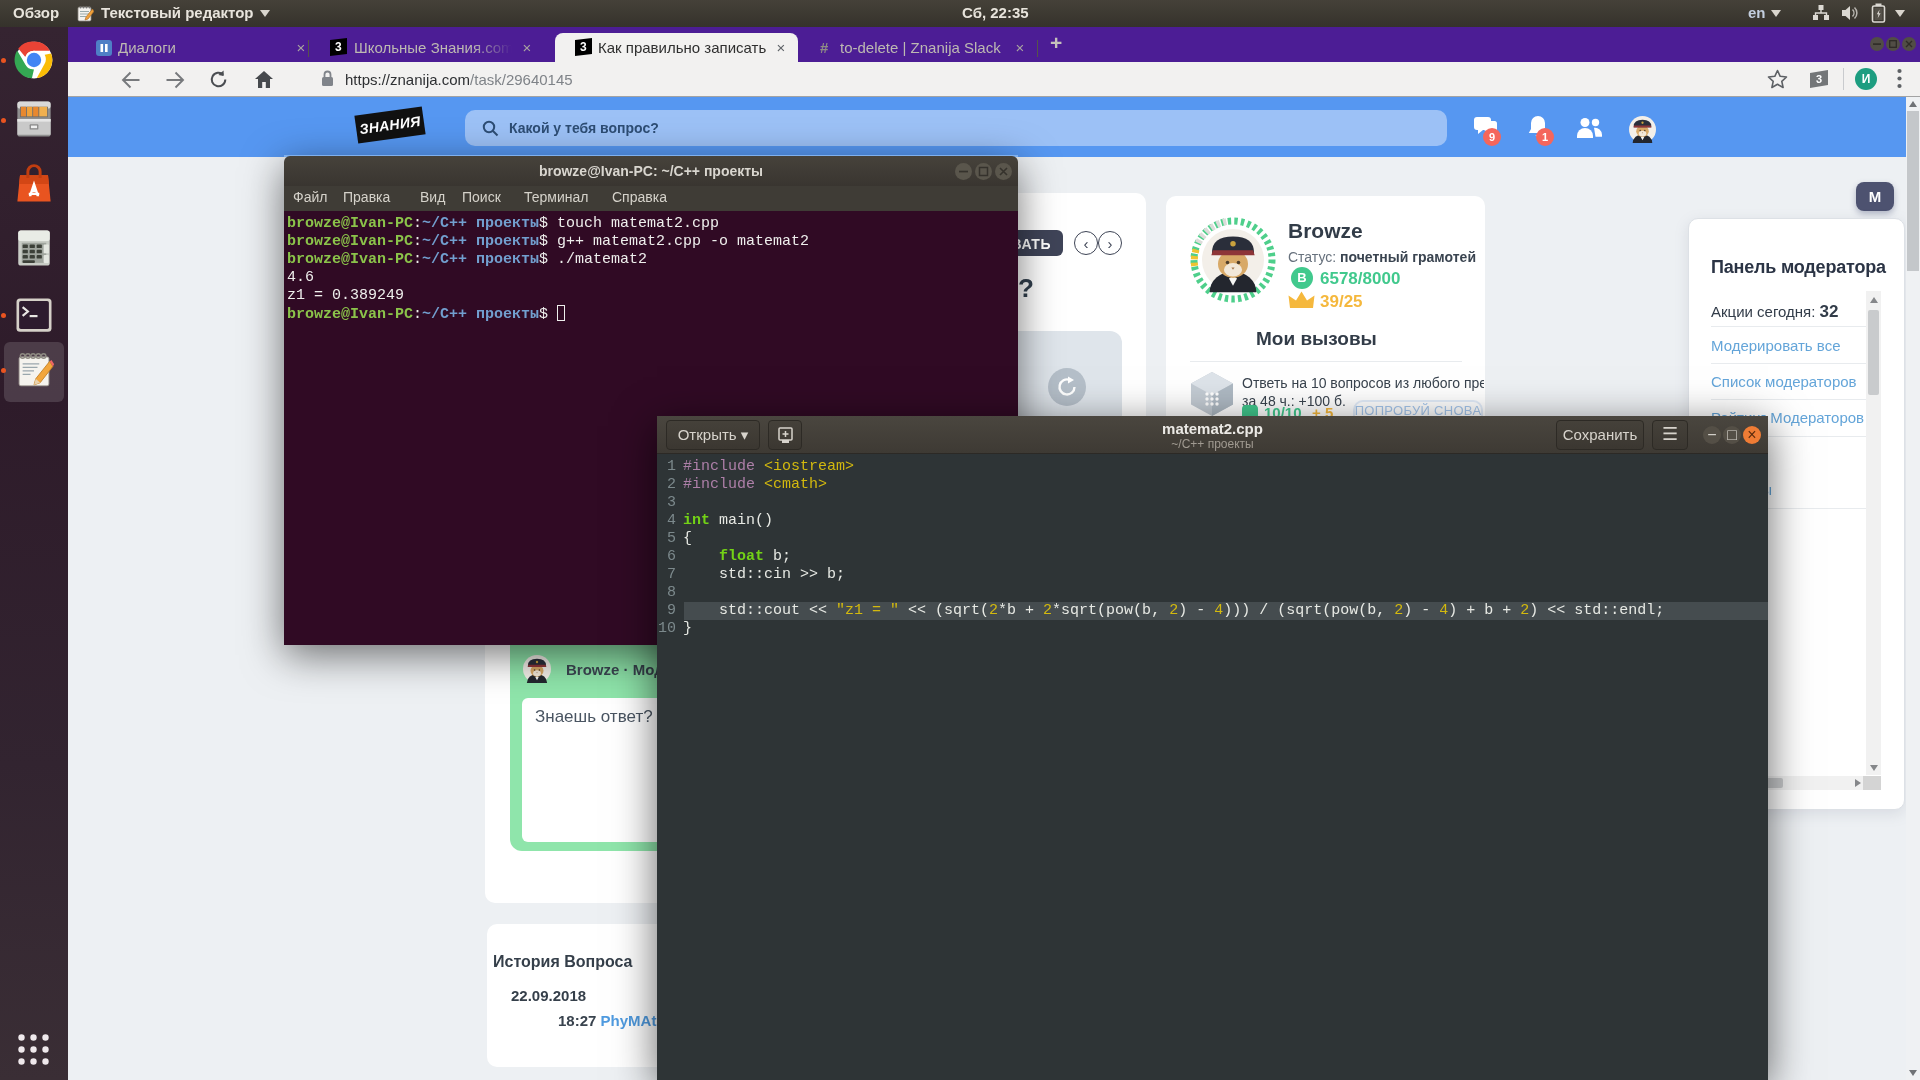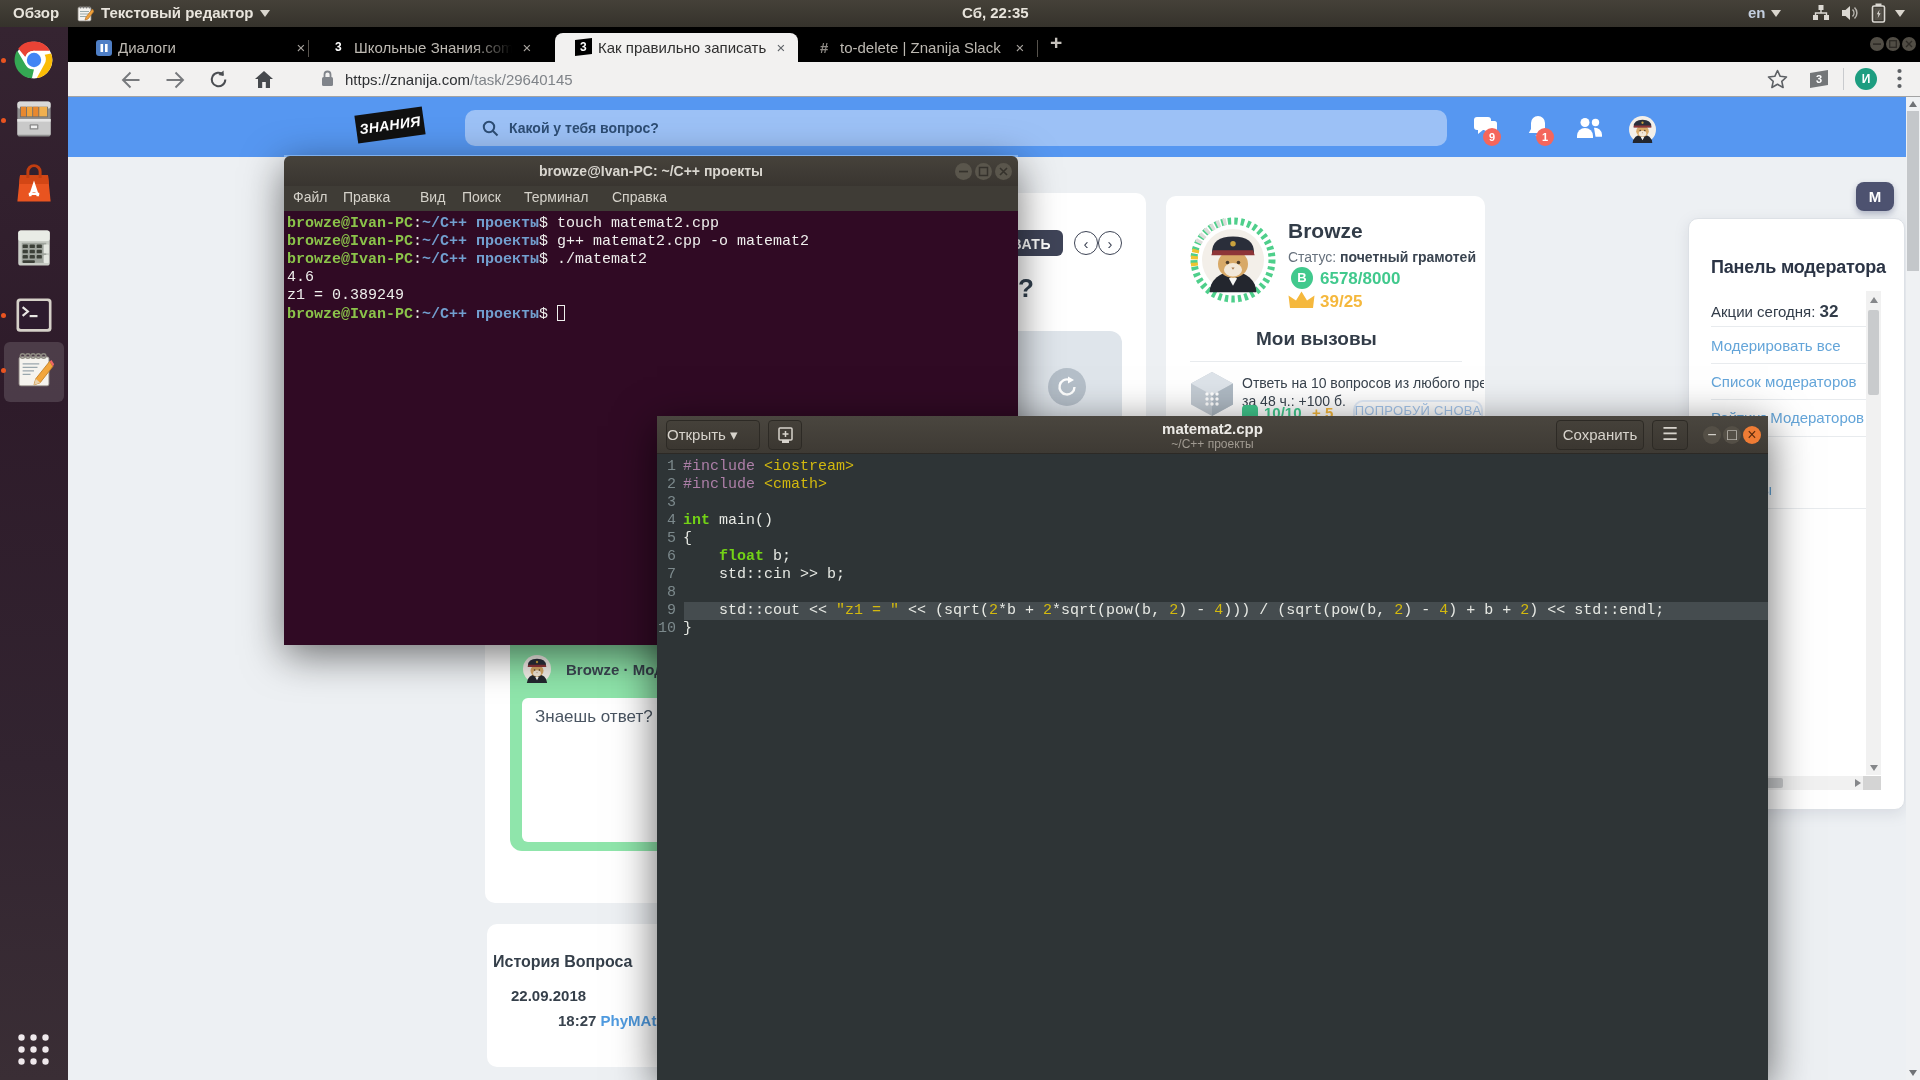--- a/index.html
+++ b/index.html
@@ -12,21 +12,21 @@
   #panel .it { position:absolute; top:4px; white-space:nowrap; }
 
   
   #dock { position:absolute; left:0; top:27px; width:68px; height:1053px;
     background:linear-gradient(180deg,#352431 0%,#2e1b2a 35%,#322430 70%,#3a2e35 100%); z-index:40; }
   .dockdot { position:absolute; left:1px; width:5px; height:5px; border-radius:50%; background:#e95420; }
   .dockicon { position:absolute; left:13px; width:42px; height:42px; }
 
   
   #chrome { position:absolute; left:68px; top:27px; width:1852px; height:1053px; background:#3b3833; }
-  #tabbar { position:absolute; left:0; top:0; width:1852px; height:35px; background:#000000; }
+  #tabbar { position:absolute; left:0; top:0; width:1852px; height:35px; background:#4c1d95; }
   .tab { position:absolute; top:7px; height:28px; font-size:15px; color:#bdb9b2; }
   .tab .ttl { position:absolute; top:5px; white-space:nowrap; overflow:hidden; }
   .tabx { position:absolute; top:6px; width:16px; height:16px; color:#a9a5a0; font-size:15px; line-height:16px; text-align:center; }
   .tabsep { position:absolute; top:13px; width:1px; height:17px; background:#56524c; }
   #activetab { position:absolute; left:487px; top:6px; width:243px; height:29px; background:#f2f1f0; border-radius:8px 8px 0 0; color:#2f2f2f; font-size:15px; }
   .fav3 { position:absolute; width:17px; height:16px; background:#000; transform:skewY(-7deg); color:#fff; font-weight:bold; font-size:12px; text-align:center; line-height:16px; }
   .winbtn { position:absolute; width:15px; height:15px; border-radius:50%; background:#514d45; color:#25221e; text-align:center; }
 
   #toolbar { position:absolute; left:0; top:35px; width:1852px; height:35px; background:#f2f1f0; border-bottom:1px solid #a3a3a3; }
   .navic { position:absolute; top:0; }
@@ -495,21 +495,21 @@
 <span class="tg">browze@Ivan-PC</span>:<span class="tb">~/C++ проекты</span>$ g++ matemat2.cpp -o matemat2
 <span class="tg">browze@Ivan-PC</span>:<span class="tb">~/C++ проекты</span>$ ./matemat2
 4.6
 z1 = 0.389249
 <span class="tg">browze@Ivan-PC</span>:<span class="tb">~/C++ проекты</span>$ <span style="border:1px solid #eeeeec; display:inline-block; width:8px; height:16px; vertical-align:-3px;"></span></pre>
   </div>
 </div>
 
 <div id="gedit">
   <div id="ghead">
-    <div class="gbtn" style="left:9px; width:94px; text-align:left; line-height:28px;">Открыть ▾</div>
+    <div class="gbtn" style="left:9px; width:94px; text-align:center; line-height:28px;">Открыть ▾</div>
     <div class="gbtn" style="left:111px; width:34px;">
         <svg style="position:absolute; left:8px; top:6px;" width="17" height="17" viewBox="0 0 17 17">
           <rect x="2" y="1" width="13" height="12" rx="1" fill="none" stroke="#d7d3cc" stroke-width="1.5"></rect>
           <rect x="5" y="13" width="7" height="3" fill="#d7d3cc"></rect>
           <path d="M8.5 4 V10 M5.5 7 H11.5" stroke="#d7d3cc" stroke-width="1.5"></path>
         </svg>
       </div>
     <div style="position:absolute; left:0; top:4px; width:1111px; text-align:center; color:#ebe9e5; font-weight:bold; font-size:15px;">matemat2.cpp</div>
     <div style="position:absolute; left:0; top:21px; width:1111px; text-align:center; color:#a09a91; font-size:12px;">~/C++ проекты</div>
     <div class="gbtn" style="left:899px; width:88px; text-align:center; line-height:28px;">Сохранить</div>

